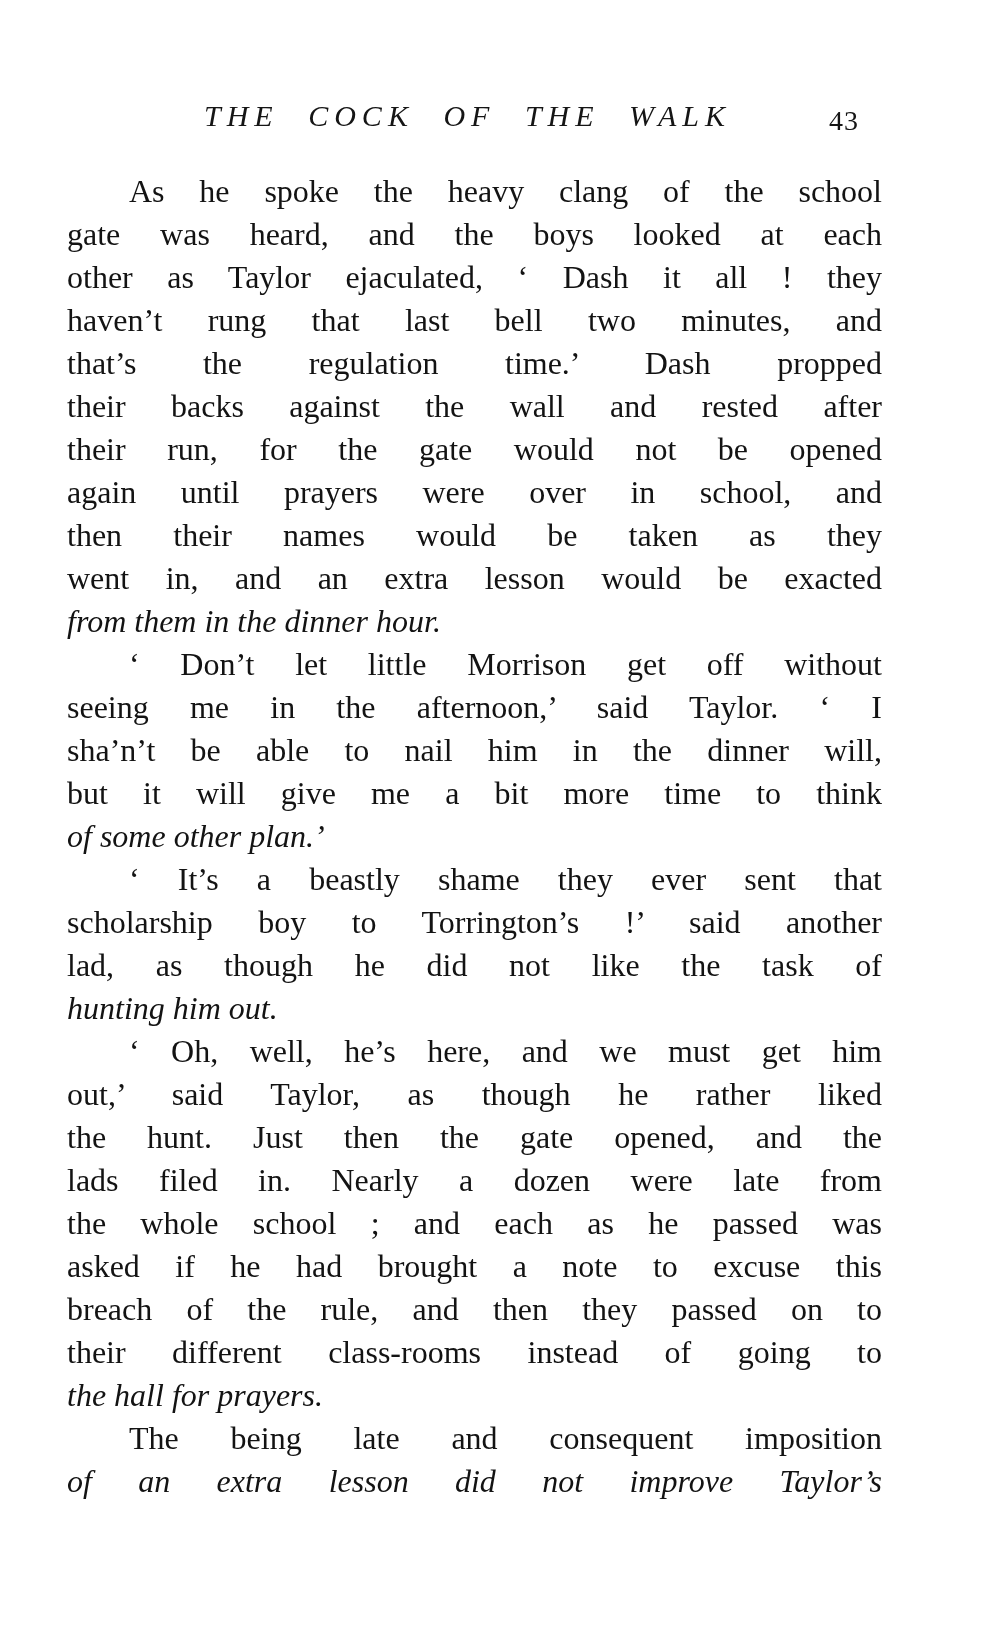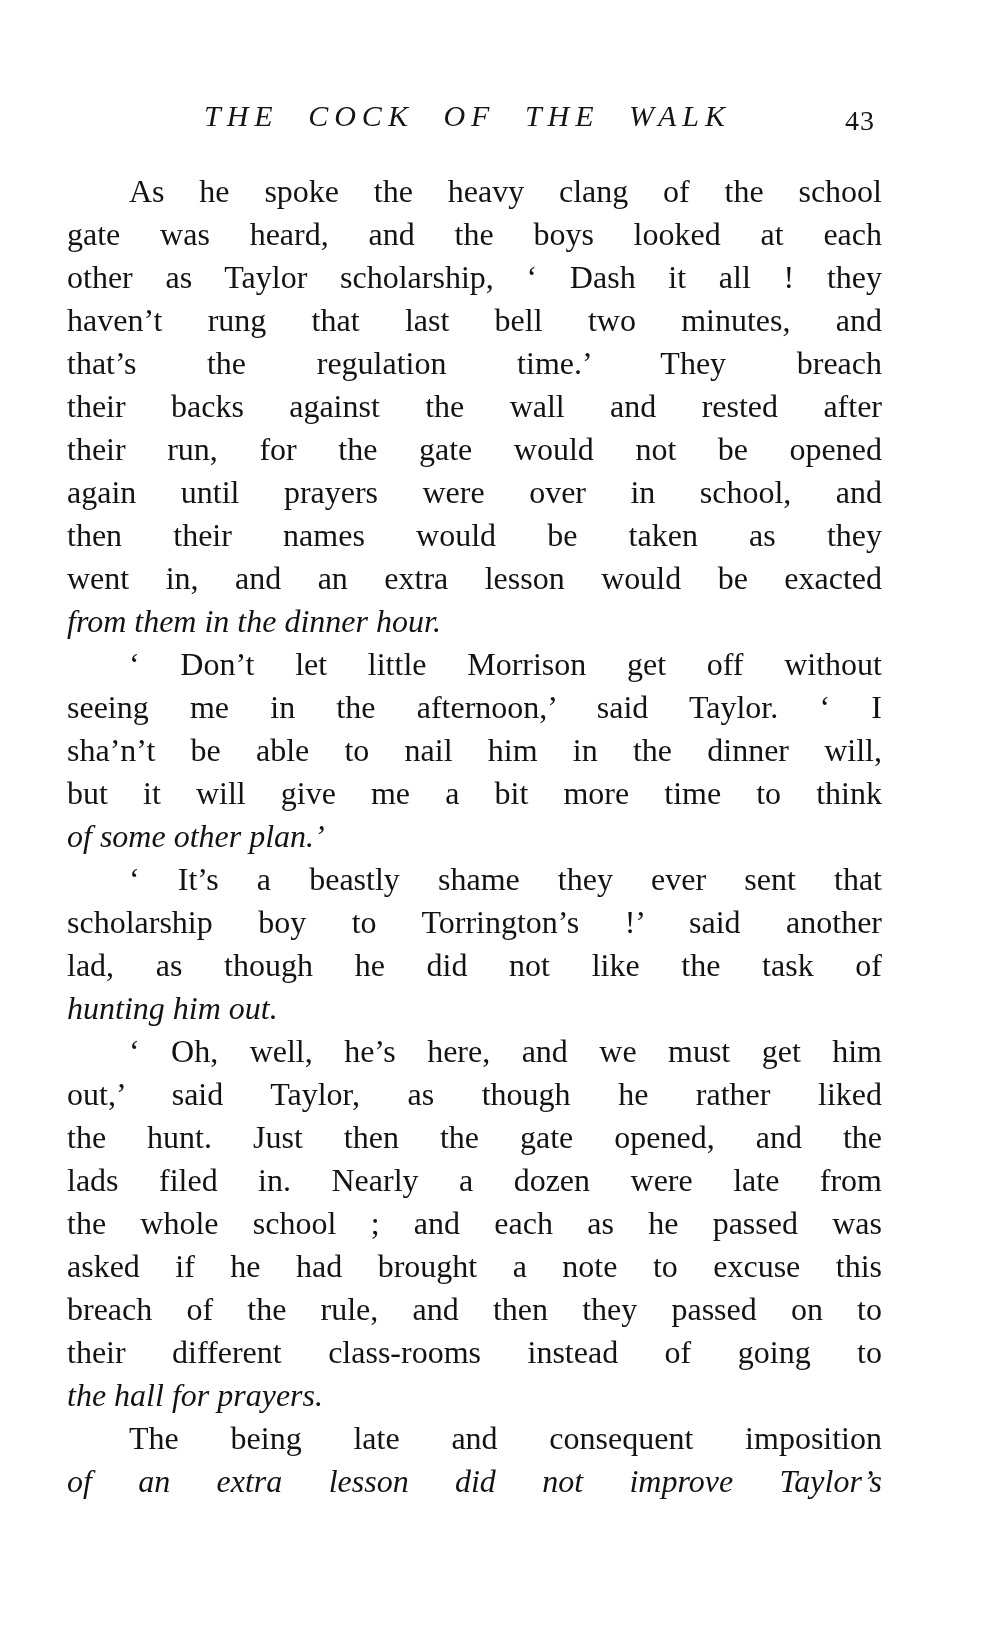--- a/index.html
+++ b/index.html
@@ -27,21 +27,21 @@
     text-align: center;
     font-style: italic;
     font-size: 30px;
     letter-spacing: 6px;
     word-spacing: 16px;
     white-space: nowrap;
     color: #151515;
   }
   .page-number {
     position: absolute;
-    right: 0;
+    right: 16px;
     top: 6px;
     font-size: 28px;
     letter-spacing: 1px;
     color: #151515;
   }
   .body-text {
     position: absolute;
     top: 170px;
     left: 67px;
     width: 815px;
@@ -74,23 +74,23 @@
 
 <div class="page">
   <div class="header">
     <div class="running-title">THE COCK OF THE WALK</div>
     <div class="page-number">43</div>
   </div>
   <div class="body-text">
       <div class="para">
         <div class="line first">As he spoke the heavy clang of the school</div>
         <div class="line">gate was heard, and the boys looked at each</div>
-        <div class="line">other as Taylor scholarship, ‘ Dash it all ! they</div>
+        <div class="line">other as Taylor ejaculated, ‘ Dash it all ! they</div>
         <div class="line">haven’t rung that last bell two minutes, and</div>
-        <div class="line">that’s the regulation time.’ They breach</div>
+        <div class="line">that’s the regulation time.’ Dash propped</div>
         <div class="line">their backs against the wall and rested after</div>
         <div class="line">their run, for the gate would not be opened</div>
         <div class="line">again until prayers were over in school, and</div>
         <div class="line">then their names would be taken as they</div>
         <div class="line">went in, and an extra lesson would be exacted</div>
         <div class="line last">from them in the dinner hour.</div>
       </div>
       <div class="para">
         <div class="line first">‘ Don’t let little Morrison get off without</div>
         <div class="line">seeing me in the afternoon,’ said Taylor. ‘ I</div>

